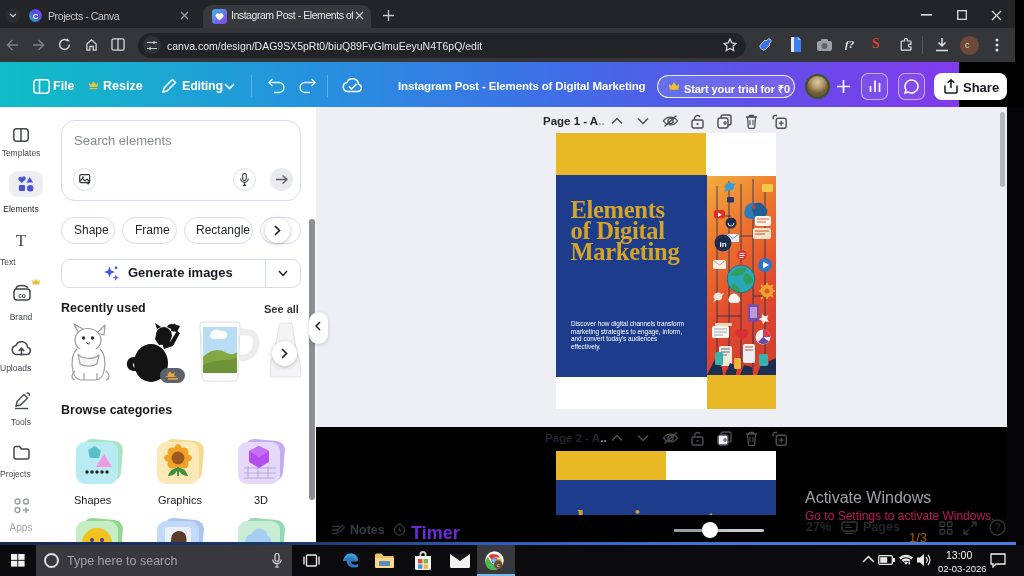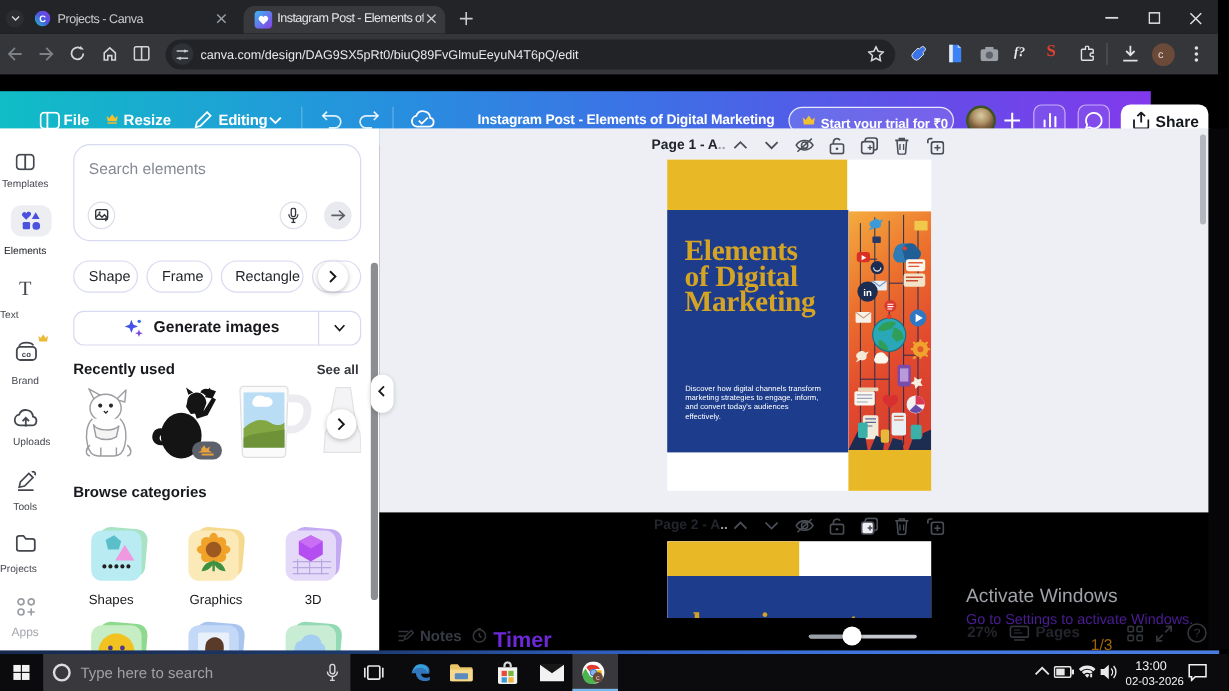--- a/index.html
+++ b/index.html
@@ -1,19 +1,19 @@
 <!DOCTYPE html>
 <html><head><meta charset="utf-8"><style>
 *{margin:0;padding:0;box-sizing:border-box}
 html,body{width:1024px;height:576px;overflow:hidden}
 body{font-family:"Liberation Sans",sans-serif;background:#000;position:relative}
 .abs{position:absolute}
 #tabbar{left:0;top:0;width:1015px;height:28px;background:#222427}
 #addrbar{left:0;top:28px;width:1015px;height:34px;background:#34363a}
-#canvabar{left:0;top:76px;width:959px;height:45px;background:linear-gradient(90deg,#10bdc6 0%,#2691de 33%,#3f6ee6 58%,#5f50e8 78%,#8139ec 100%)}
+#canvabar{left:0;top:62px;width:959px;height:45px;background:linear-gradient(90deg,#10bdc6 0%,#2691de 33%,#3f6ee6 58%,#5f50e8 78%,#8139ec 100%)}
 #railpanel{left:0;top:107px;width:316px;height:438px;background:#fff}
 #canvas{left:316px;top:107px;width:691.5px;height:320px;background:#edeff4}
 #blueline{left:0;top:541.5px;width:1016px;height:3.5px;background:linear-gradient(90deg,#17294e 0%,#1c3a6e 30%,#2d5cba 48%,#3f74dc 70%,#4a7de0 100%)}
 #taskbar{left:0;top:545px;width:1024px;height:31px;background:#0b0b0d}
 #rightstrip{left:1007px;top:107px;width:17px;height:434px;background:#060608}
 .tx{position:absolute;white-space:nowrap}
 svg{display:block}
 </style></head><body>
 
 <div class="abs" id="tabbar">
@@ -217,21 +217,21 @@
   <svg class="abs" style="left:12px;top:177px" width="20" height="17" viewBox="0 0 20 17">
       <rect x="2" y="5" width="16" height="11" rx="3" fill="none" stroke="#44474e" stroke-width="1.5"></rect>
       <path d="M4 5c0-2 2.5-3.5 6-3.5 2.8 0 5 1 5.8 2.3" fill="none" stroke="#44474e" stroke-width="1.5"></path>
       <text x="10" y="13.6" font-size="6.5" font-weight="bold" fill="#44474e" text-anchor="middle" font-family="Liberation Sans">co</text>
     </svg>
   <div class="tx" style="left:0;top:204.5px;width:42px;text-align:center;font-size:8.5px;color:#44474e">Brand</div>
   <svg class="abs" style="left:11px;top:233px" width="21" height="17" viewBox="0 0 21 17">
       <path d="M5.5 14.5a4.5 4.5 0 0 1-.6-8.9 6 6 0 0 1 11.6 1.6 3.7 3.7 0 0 1-.9 7.3z" fill="none" stroke="#44474e" stroke-width="1.5"></path>
       <path d="M10.5 15.5V8.5M7.8 11 10.5 8.2 13.2 11" stroke="#44474e" stroke-width="1.5" fill="none"></path>
     </svg>
-  <div class="tx" style="left:0;top:255.5px;width:42px;text-align:right;font-size:8.5px;color:#44474e">Uploads</div>
+  <div class="tx" style="left:0;top:255.5px;width:42px;text-align:left;font-size:8.5px;color:#44474e">Uploads</div>
   <svg class="abs" style="left:13px;top:285px" width="18" height="18" viewBox="0 0 18 18">
       <path d="M11 2.5l3.5 3.5-7 7-4.5 1 1-4.5z" fill="none" stroke="#44474e" stroke-width="1.4"></path>
       <path d="M2 16.5h13" stroke="#44474e" stroke-width="1.4"></path>
       <path d="M13.5 1.5a1.7 1.7 0 0 1 2.4 2.4" fill="none" stroke="#44474e" stroke-width="1.4"></path>
     </svg>
   <div class="tx" style="left:0;top:309.5px;width:42px;text-align:center;font-size:8.5px;color:#44474e">Tools</div>
   <svg class="abs" style="left:13px;top:338px" width="17" height="15" viewBox="0 0 17 15">
       <path d="M1 3.5a2 2 0 0 1 2-2h3.5l2 2.5H14a2 2 0 0 1 2 2v6a2 2 0 0 1-2 2H3a2 2 0 0 1-2-2z" fill="none" stroke="#44474e" stroke-width="1.5"></path>
     </svg>
   <div class="tx" style="left:0;top:361.5px;width:42px;text-align:left;font-size:8.5px;color:#44474e">Projects</div>
@@ -555,21 +555,21 @@
       <path d="M9.2 6.7v5M6.7 9.2h5" stroke="#4a4e56" stroke-width="1.3"></path>
     </svg>
 
   <div class="abs" style="left:240px;top:344px;width:220px;height:64px;background:#fff;overflow:hidden">
     <div class="abs" style="left:0;top:0;width:110px;height:29px;background:#e9b826"></div>
     <div class="abs" style="left:0;top:29px;width:220px;height:35px;background:#1d3d8c"></div>
     <div class="tx" style="left:21px;top:54px;font-size:26px;font-weight:bold;color:#d6a424;font-family:'Liberation Serif',serif;letter-spacing:1px">how importance</div>
   </div>
 
   <div class="tx" style="left:489px;top:382px;font-size:16px;color:#9fa2a8">Activate Windows</div>
-  <div class="tx" style="left:489px;top:401.5px;font-size:12px;color:#4c1d95">Go to Settings to activate Windows.</div>
+  <div class="tx" style="left:489px;top:401.5px;font-size:12px;color:#be185d">Go to Settings to activate Windows.</div>
 
   <div class="abs" style="left:684px;top:5px;width:5px;height:75px;border-radius:3px;background:#b4b7bd"></div>
 
   <svg class="abs" style="left:15px;top:417px" width="15" height="12" viewBox="0 0 16 13">
       <path d="M1 2.5h9M1 6.5h7M1 10.5h5" stroke="#33363c" stroke-width="1.4"></path>
       <path d="M12.5 1.5l2 2L9 9l-2.6.6L7 7z" fill="none" stroke="#33363c" stroke-width="1.2"></path>
     </svg>
   <div class="tx" style="left:34px;top:416px;font-size:12.5px;font-weight:bold;color:#363b45">Notes</div>
   <svg class="abs" style="left:77px;top:416px" width="13" height="13" viewBox="0 0 14 14">
       <circle cx="7" cy="7.5" r="5.5" fill="none" stroke="#33363c" stroke-width="1.4"></circle>

